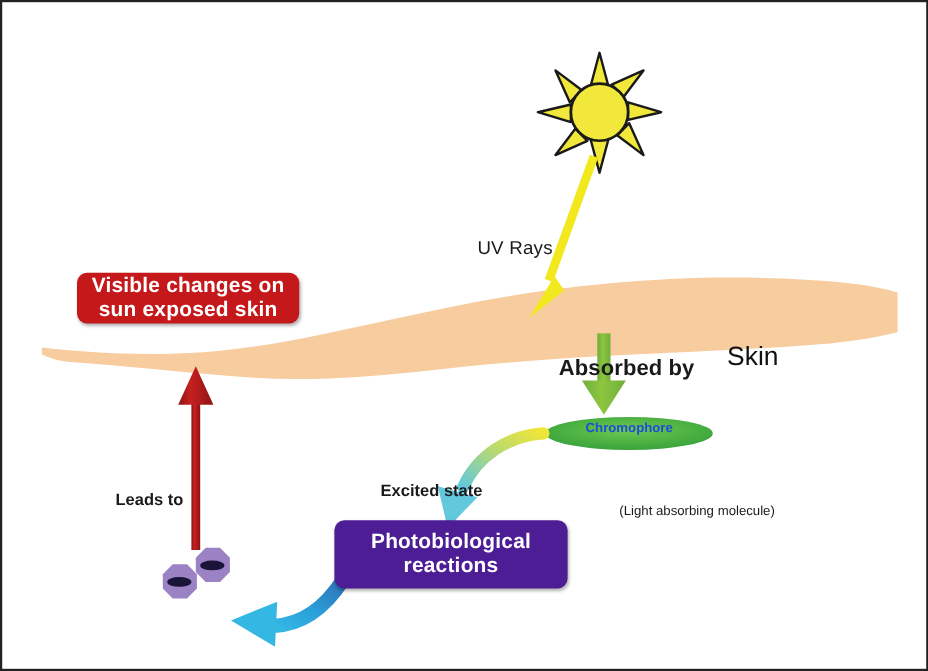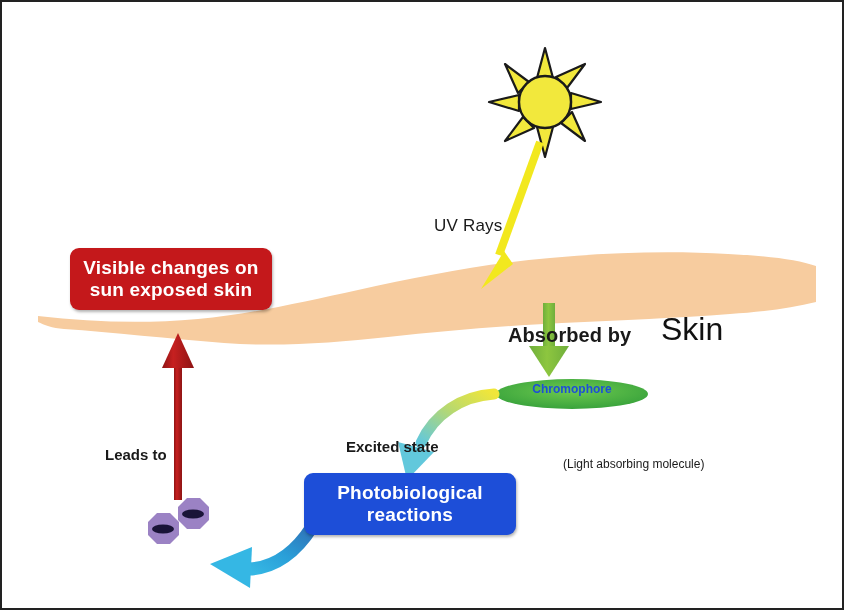--- a/index.html
+++ b/index.html
@@ -39,21 +39,21 @@
   .lbl-absorbed {
     left: 506px;
     top: 276px;
     font-size: 20px;
     font-weight: bold;
     letter-spacing: 0.1px;
   }
   .lbl-skin {
     left: 659px;
     top: 263px;
-    font-size: 32px;
+    font-size: 24px;
     color: #111111;
   }
   .lbl-leads-to {
     left: 103px;
     top: 398px;
     font-size: 15px;
     font-weight: bold;
   }
   .lbl-excited {
     left: 344px;
@@ -78,34 +78,34 @@
     justify-content: center;
     text-align: center;
     color: #ffffff;
     font-weight: bold;
     box-sizing: border-box;
   }
   .box-red {
     left: 68px;
     top: 246px;
     width: 202px;
-    height: 62px;
+    height: 46px;
     background: #c4181b;
     border-radius: 9px;
     font-size: 19px;
     line-height: 1.18;
     letter-spacing: 0.2px;
     box-shadow: 1px 2px 3px rgba(0,0,0,0.30);
   }
   .box-blue {
     left: 302px;
     top: 471px;
     width: 212px;
     height: 62px;
-    background: #1d4ed8;
+    background: #4c1d95;
     border-radius: 9px;
     font-size: 19px;
     line-height: 1.18;
     letter-spacing: 0.2px;
     box-shadow: 1px 2px 3px rgba(0,0,0,0.30);
   }
   .chromo-text {
     position: absolute;
     left: 510px;
     top: 380px;

